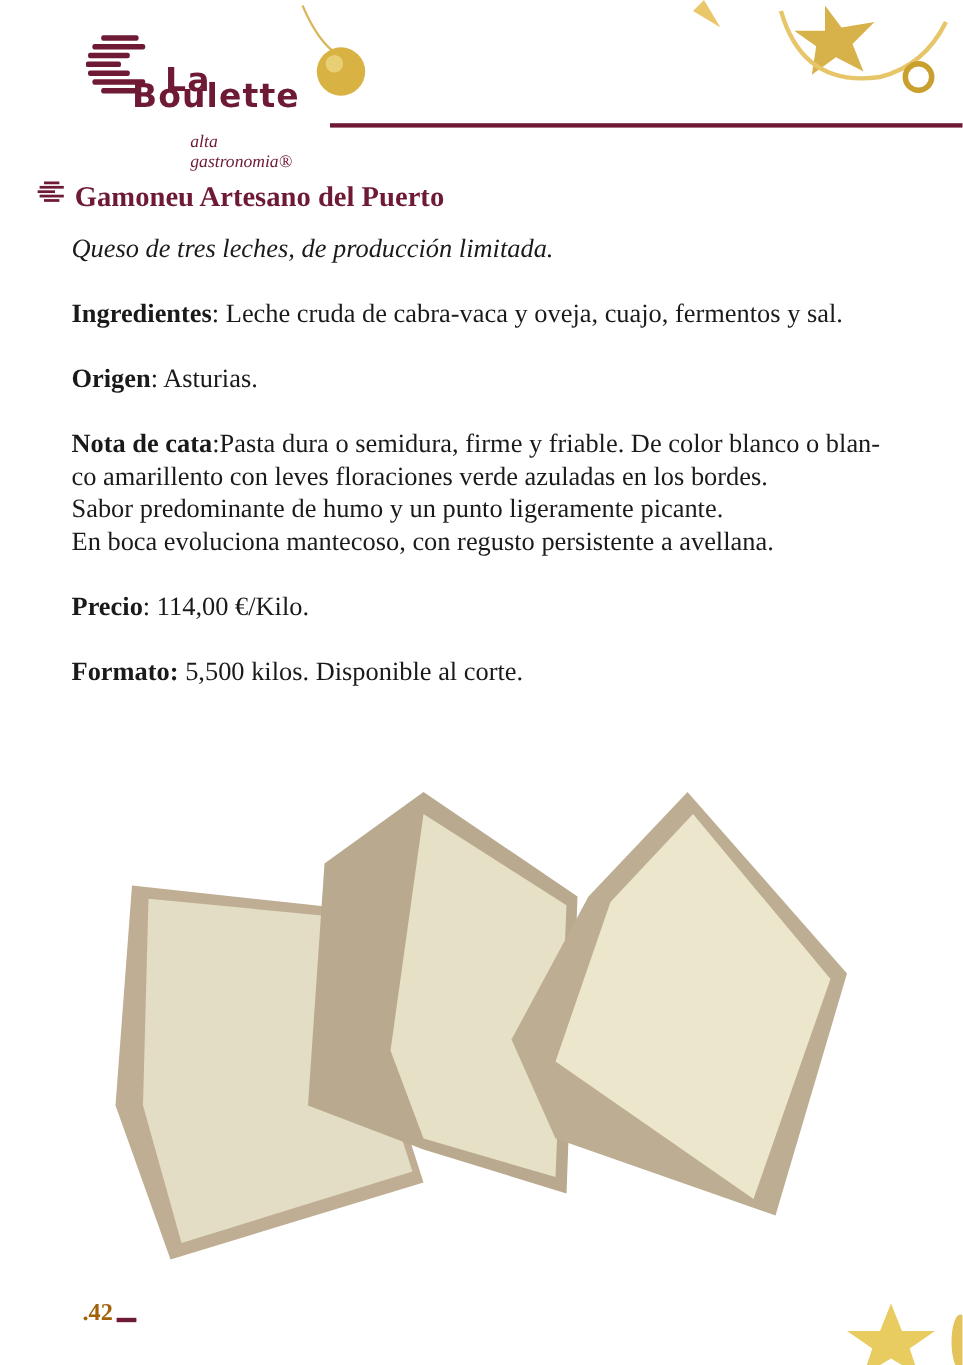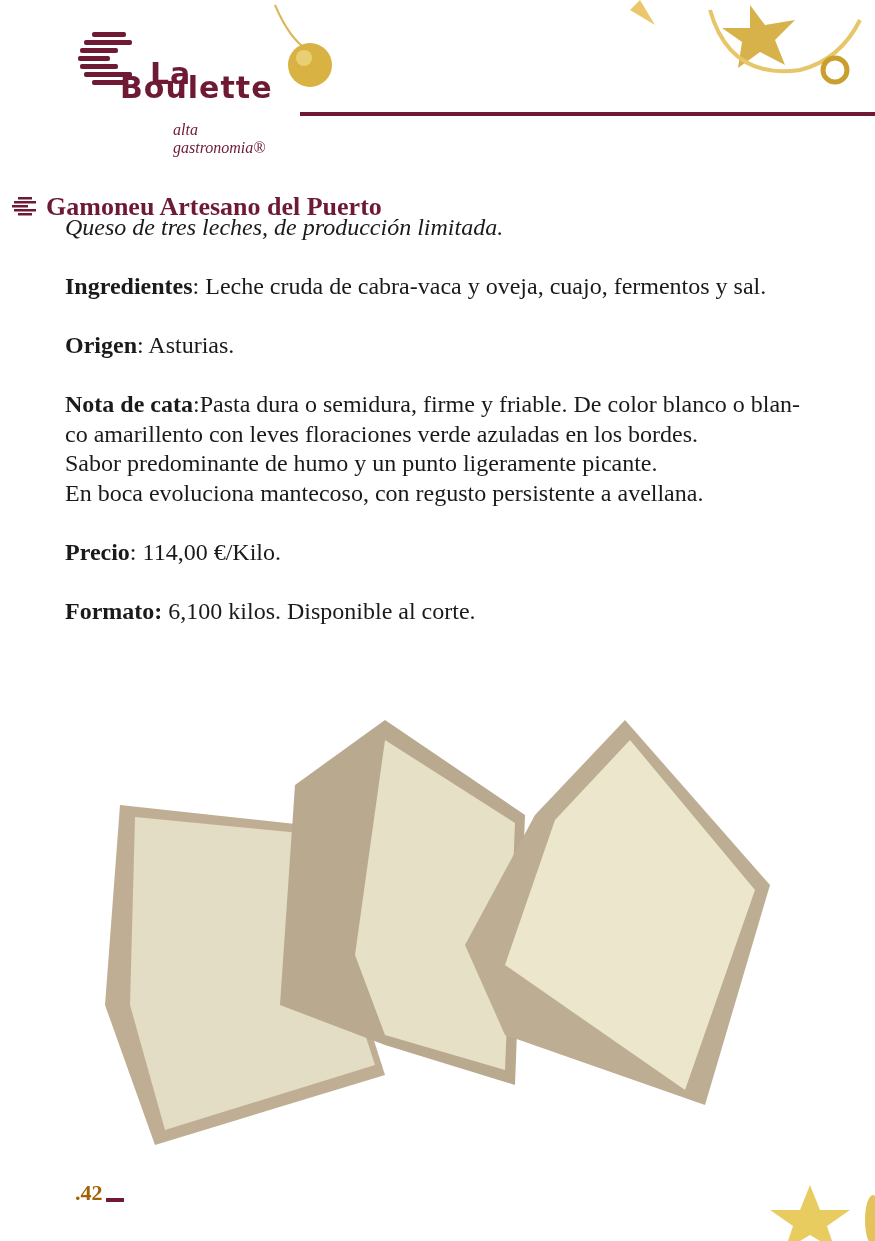--- a/index.html
+++ b/index.html
@@ -5,21 +5,21 @@
   html, body { margin:0; padding:0; }
   body { width:875px; height:1241px; background:#ffffff; position:relative; overflow:hidden;
          font-family:"Liberation Serif", "DejaVu Serif", serif; color:#1a1a1a; }
   .deco { position:absolute; }
   .logo { position:absolute; left:74px; top:26px; width:220px; height:120px; }
   .logo-word { position:absolute; color:#6e1a35; font-family:"DejaVu Sans", sans-serif; font-weight:bold; letter-spacing:1px; }
   .logo-la { left:76px; top:30px; font-size:30px; }
   .logo-boulette { left:46px; top:44px; font-size:30px; }
   .logo-tag { position:absolute; left:84px; top:95px; font-family:"Liberation Serif", serif; font-style:italic; font-size:16px; color:#6e1a35;margin-left:15px; }
   .header-rule { position:absolute; left:300px; top:112px; width:575px; height:4px; background:#6e1a35; }
-  .title-row { position:absolute; left:12px; top:164px; display:flex; align-items:center;margin-top:28px; }
+  .title-row { position:absolute; left:34px; top:164px; display:flex; align-items:flex-start; }
   .title { font-size:26px; color:#6e1a35; font-weight:bold; margin-left:8px; }
   .content { position:absolute; left:65px; top:213px; width:760px; font-size:24px; line-height:29.5px; }
   .content p { margin:0; }
   .gap { height:29.5px; }
   .subtitle { font-style:italic; }
   b { font-weight:bold; }
   .cheese { position:absolute; left:85px; top:705px; width:705px; height:450px; }
   .page-num { position:absolute; left:75px; top:1180px; font-size:22px; color:#a16207; font-weight:bold; display:flex; align-items:flex-end; }
   .page-num .bar { display:inline-block; width:18px; height:4px; background:#6e1a35; margin-left:3px; margin-bottom:4px; }
 </style>
@@ -80,21 +80,21 @@
   <div class="gap"></div>
   <p><b>Origen</b><span>: Asturias.</span></p>
   <div class="gap"></div>
   <p><b>Nota de cata</b><span>:Pasta dura o semidura, firme y friable. De color blanco o blan-</span></p>
   <p>co amarillento con leves floraciones verde azuladas en los bordes.</p>
   <p>Sabor predominante de humo y un punto ligeramente picante.</p>
   <p>En boca evoluciona mantecoso, con regusto persistente a avellana.</p>
   <div class="gap"></div>
   <p><b>Precio</b><span>: 114,00 €/Kilo.</span></p>
   <div class="gap"></div>
-  <p><b>Formato:</b><span> 6,100 kilos. Disponible al corte.</span></p>
+  <p><b>Formato:</b><span> 5,500 kilos. Disponible al corte.</span></p>
 </div>
 
 <svg class="cheese" viewBox="0 0 705 450" aria-label="Three wedges of Gamoneu cheese">
 
   <polygon points="35,100 220,120 300,370 70,440 20,300" fill="#bfae93"></polygon>
   <polygon points="50,112 215,128 290,360 80,425 45,300" fill="#e2ddc4"></polygon>
 
   <polygon points="210,80 300,15 440,110 430,380 300,340 195,300" fill="#b8a98f"></polygon>
   <polygon points="300,35 430,118 420,365 300,330 270,250" fill="#e6e0c6"></polygon>
 

